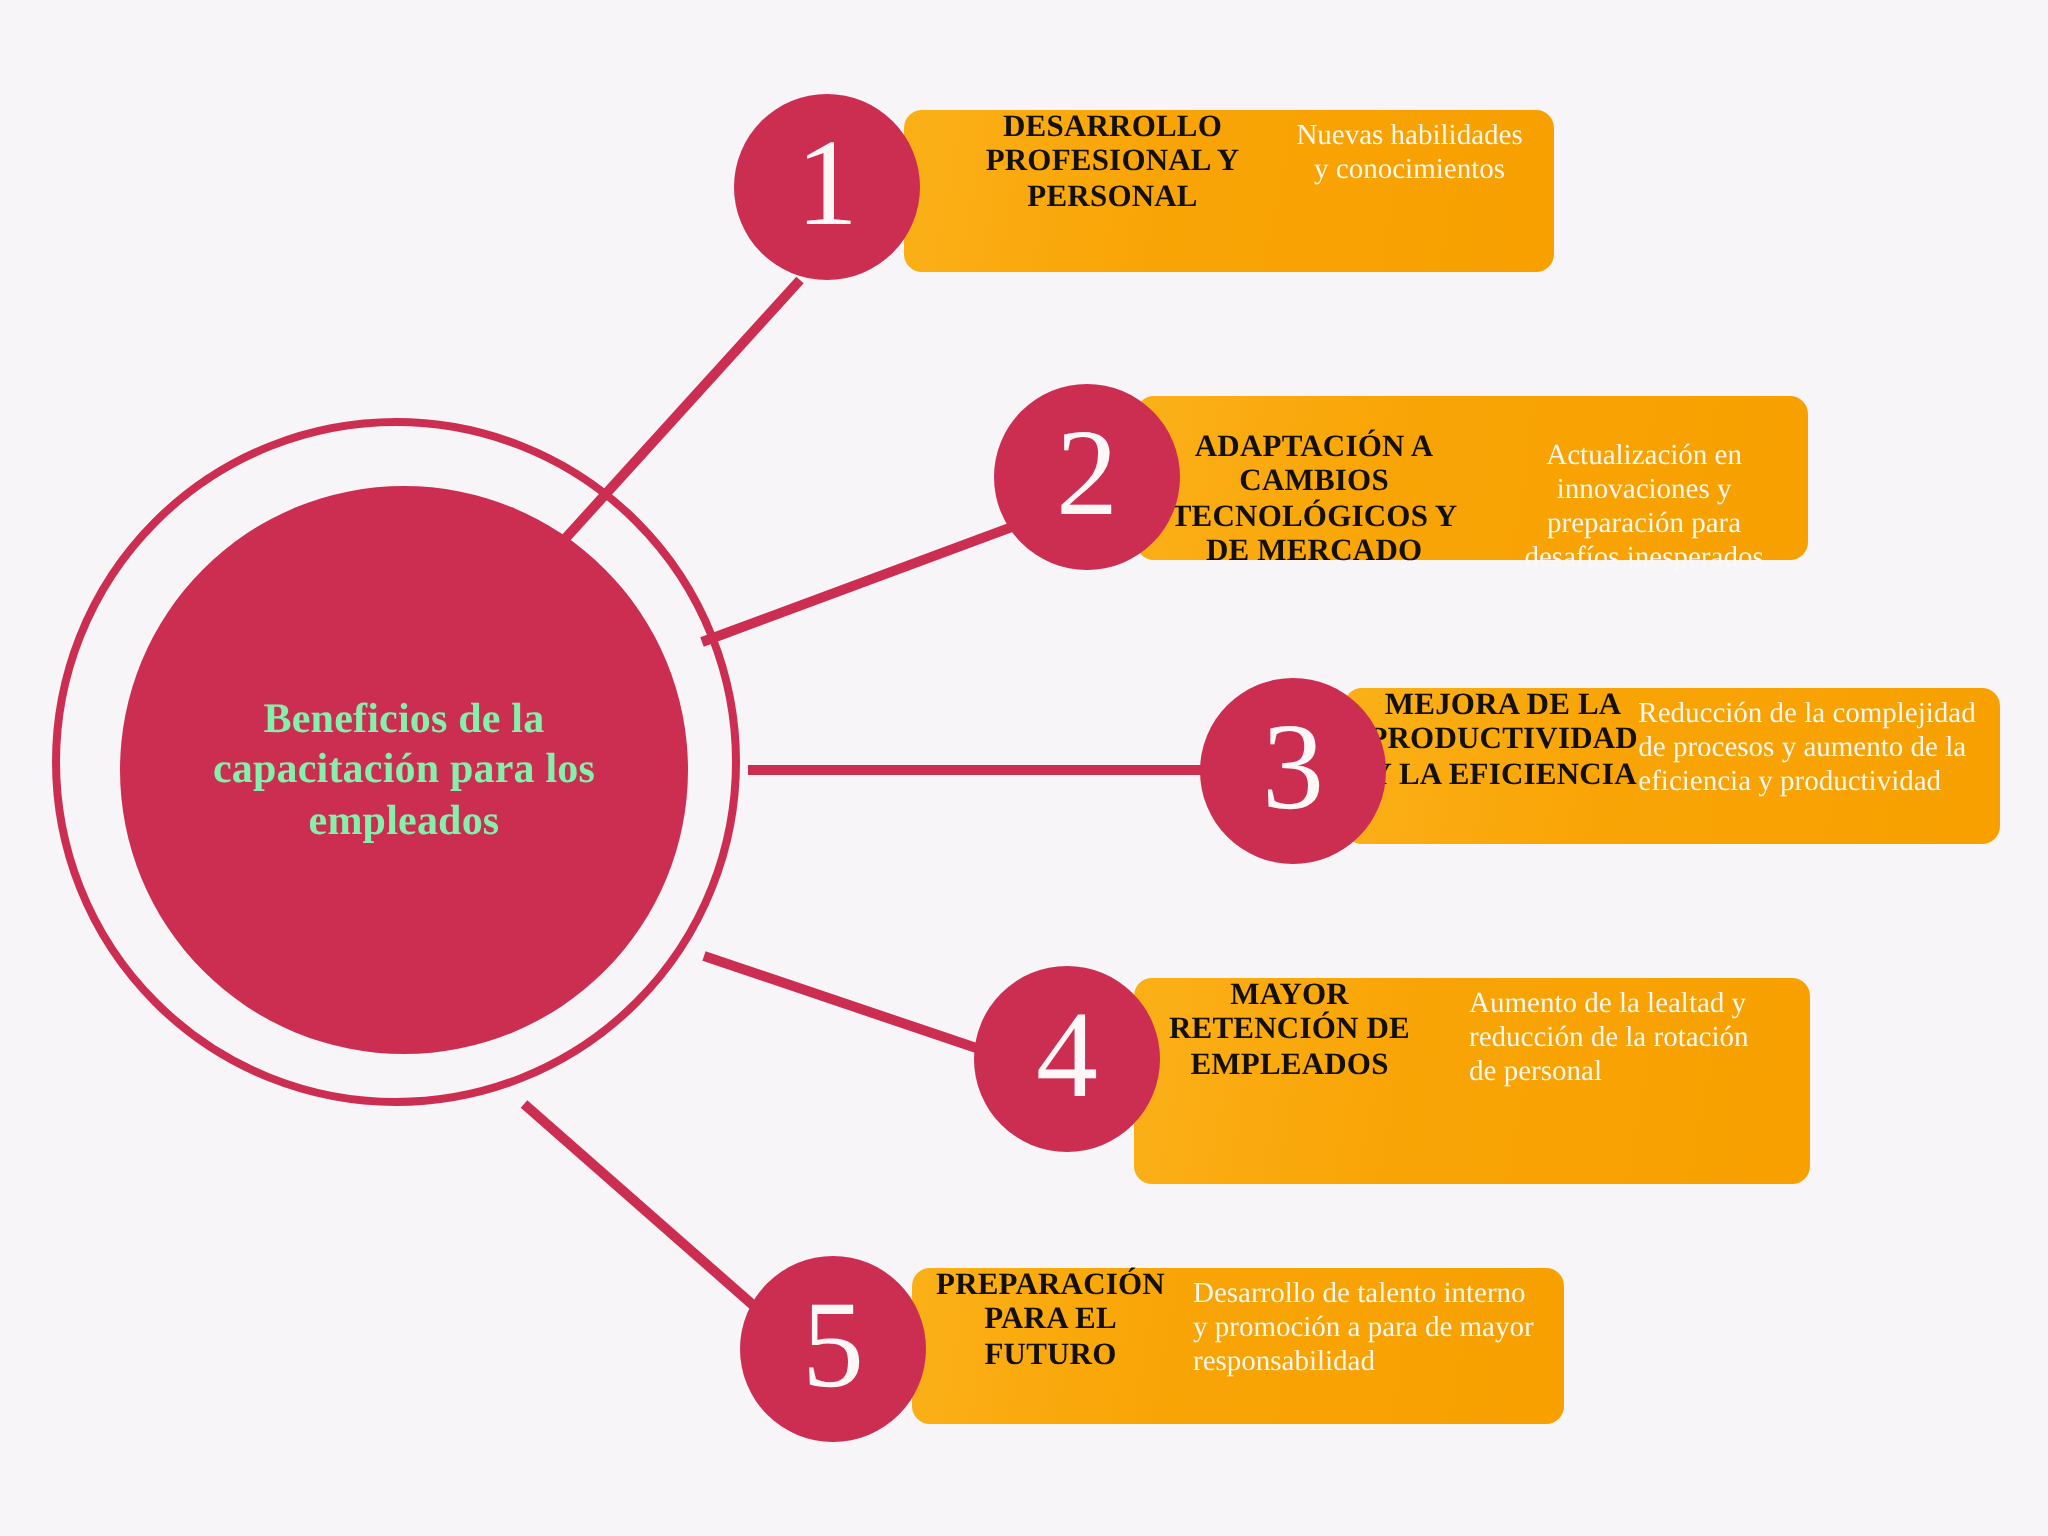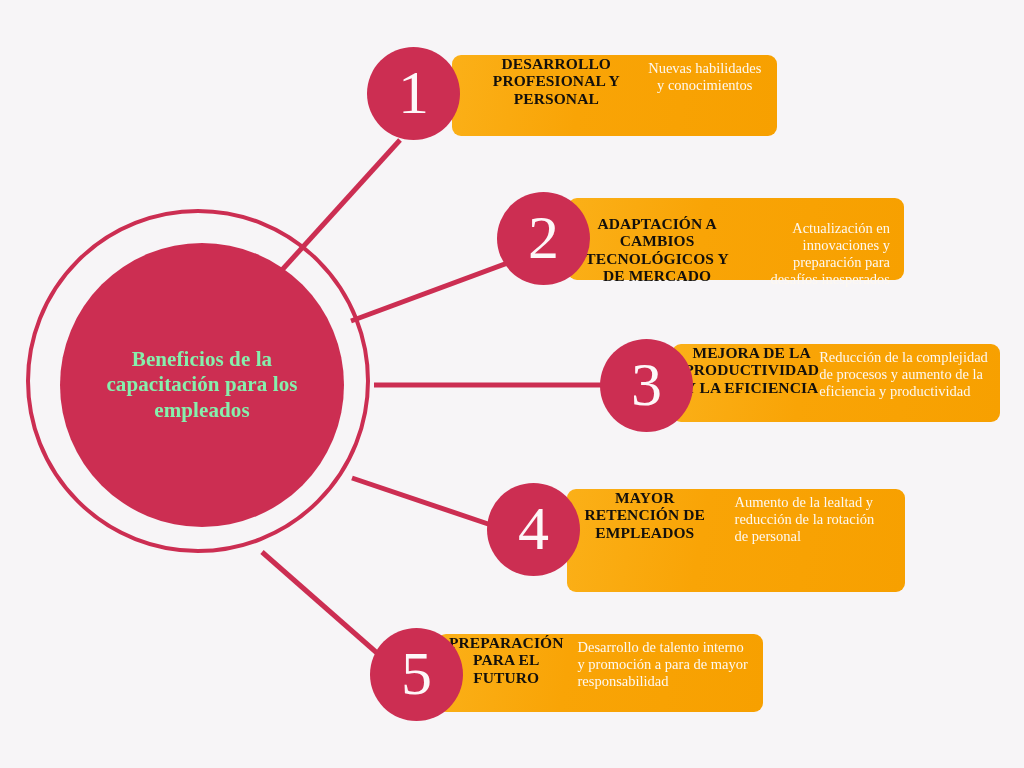--- a/index.html
+++ b/index.html
@@ -107,34 +107,34 @@
   }
 
   
   #item-1 .item-box { left: 452px; top: 55px; width: 325px; height: 81px; padding: 0 14px; }
   #item-1 .item-circle { left: 367px; top: 47px; }
   #item-1 .item-sub { text-align: center; }
 
   
   #item-2 .item-box { left: 568px; top: 198px; width: 336px; height: 82px; padding: 17px 14px; }
   #item-2 .item-circle { left: 497px; top: 192px; }
-  #item-2 .item-sub { text-align: right; padding-left: 22px; }
+  #item-2 .item-sub { text-align: center; padding-left: 22px; }
 
   
   #item-3 .item-box { left: 672px; top: 344px; width: 328px; height: 78px; padding: 0 12px; }
   #item-3 .item-circle { left: 600px; top: 339px; }
   #item-3 .item-sub { text-align: left; }
 
   
   #item-4 .item-box { left: 567px; top: 489px; width: 338px; height: 103px; padding: 0 14px; }
   #item-4 .item-circle { left: 487px; top: 483px; }
   #item-4 .item-sub { text-align: left; padding-left: 26px; }
 
   
-  #item-5 .item-box { left: 437px; top: 634px; width: 326px; height: 78px; padding: 0 12px; }
+  #item-5 .item-box { left: 456px; top: 634px; width: 326px; height: 78px; padding: 0 12px; }
   #item-5 .item-circle { left: 370px; top: 628px; }
   #item-5 .item-sub { text-align: left; padding-left: 14px; }
 </style>
 </head>
 <body>
 
 <div id="canvas">
 
   <svg id="connectors" viewBox="0 0 1024 768">
     <line x1="272" y1="281" x2="400" y2="140" stroke="#cc2e52" stroke-width="5"></line>

